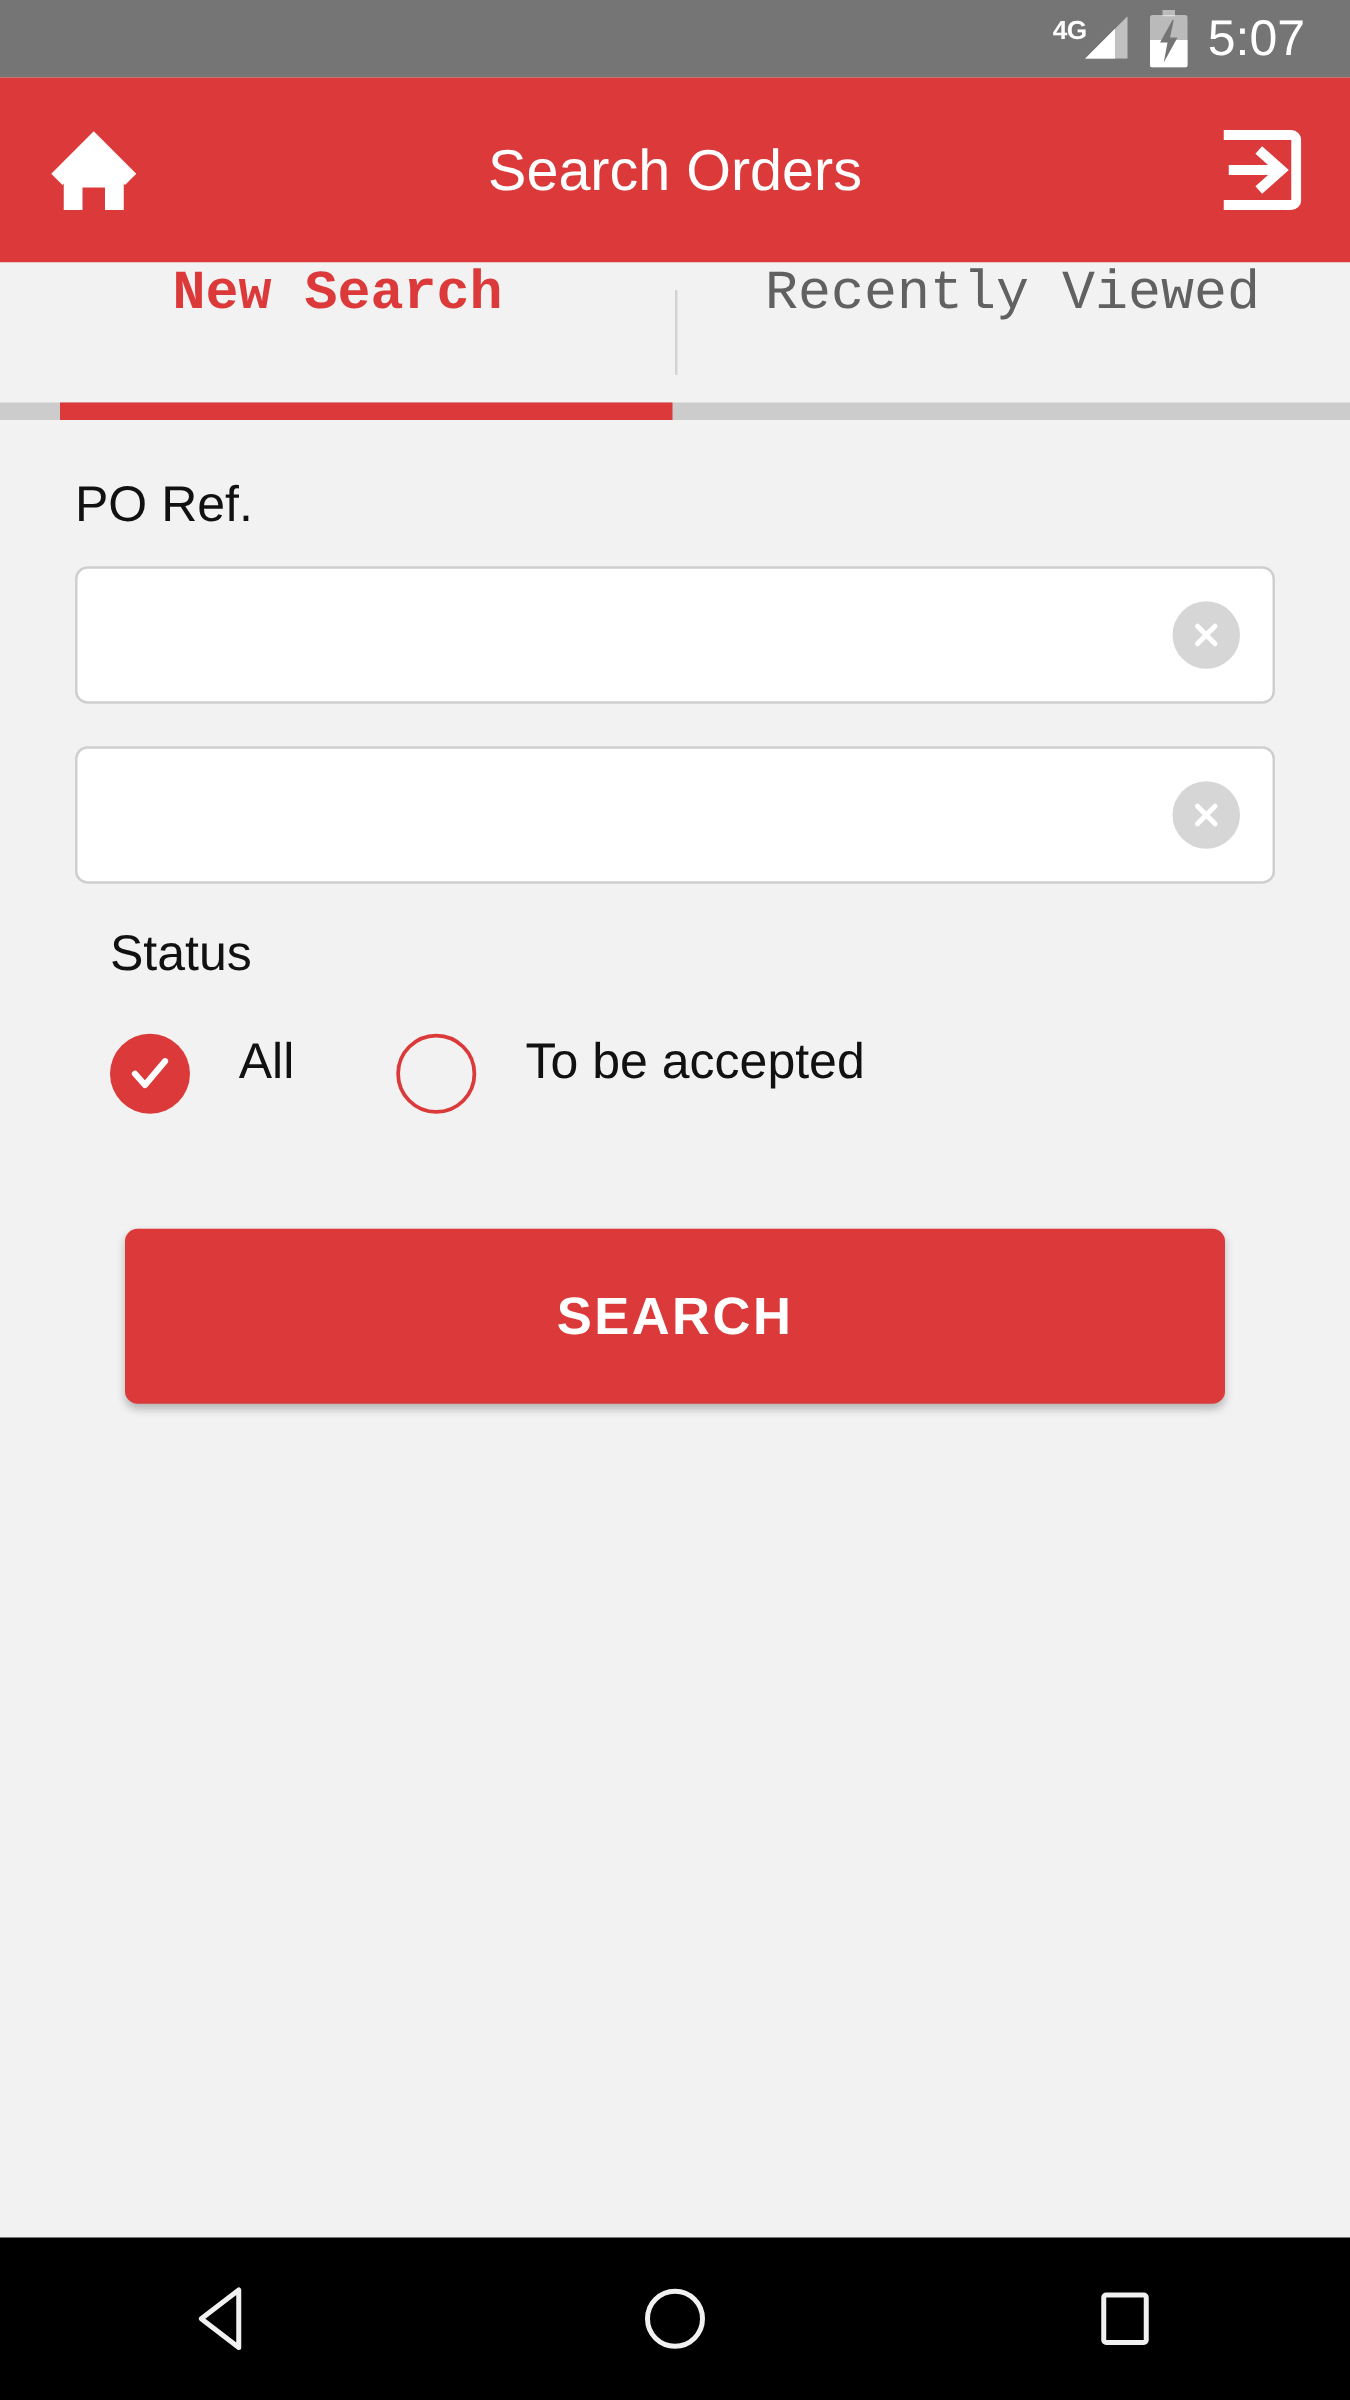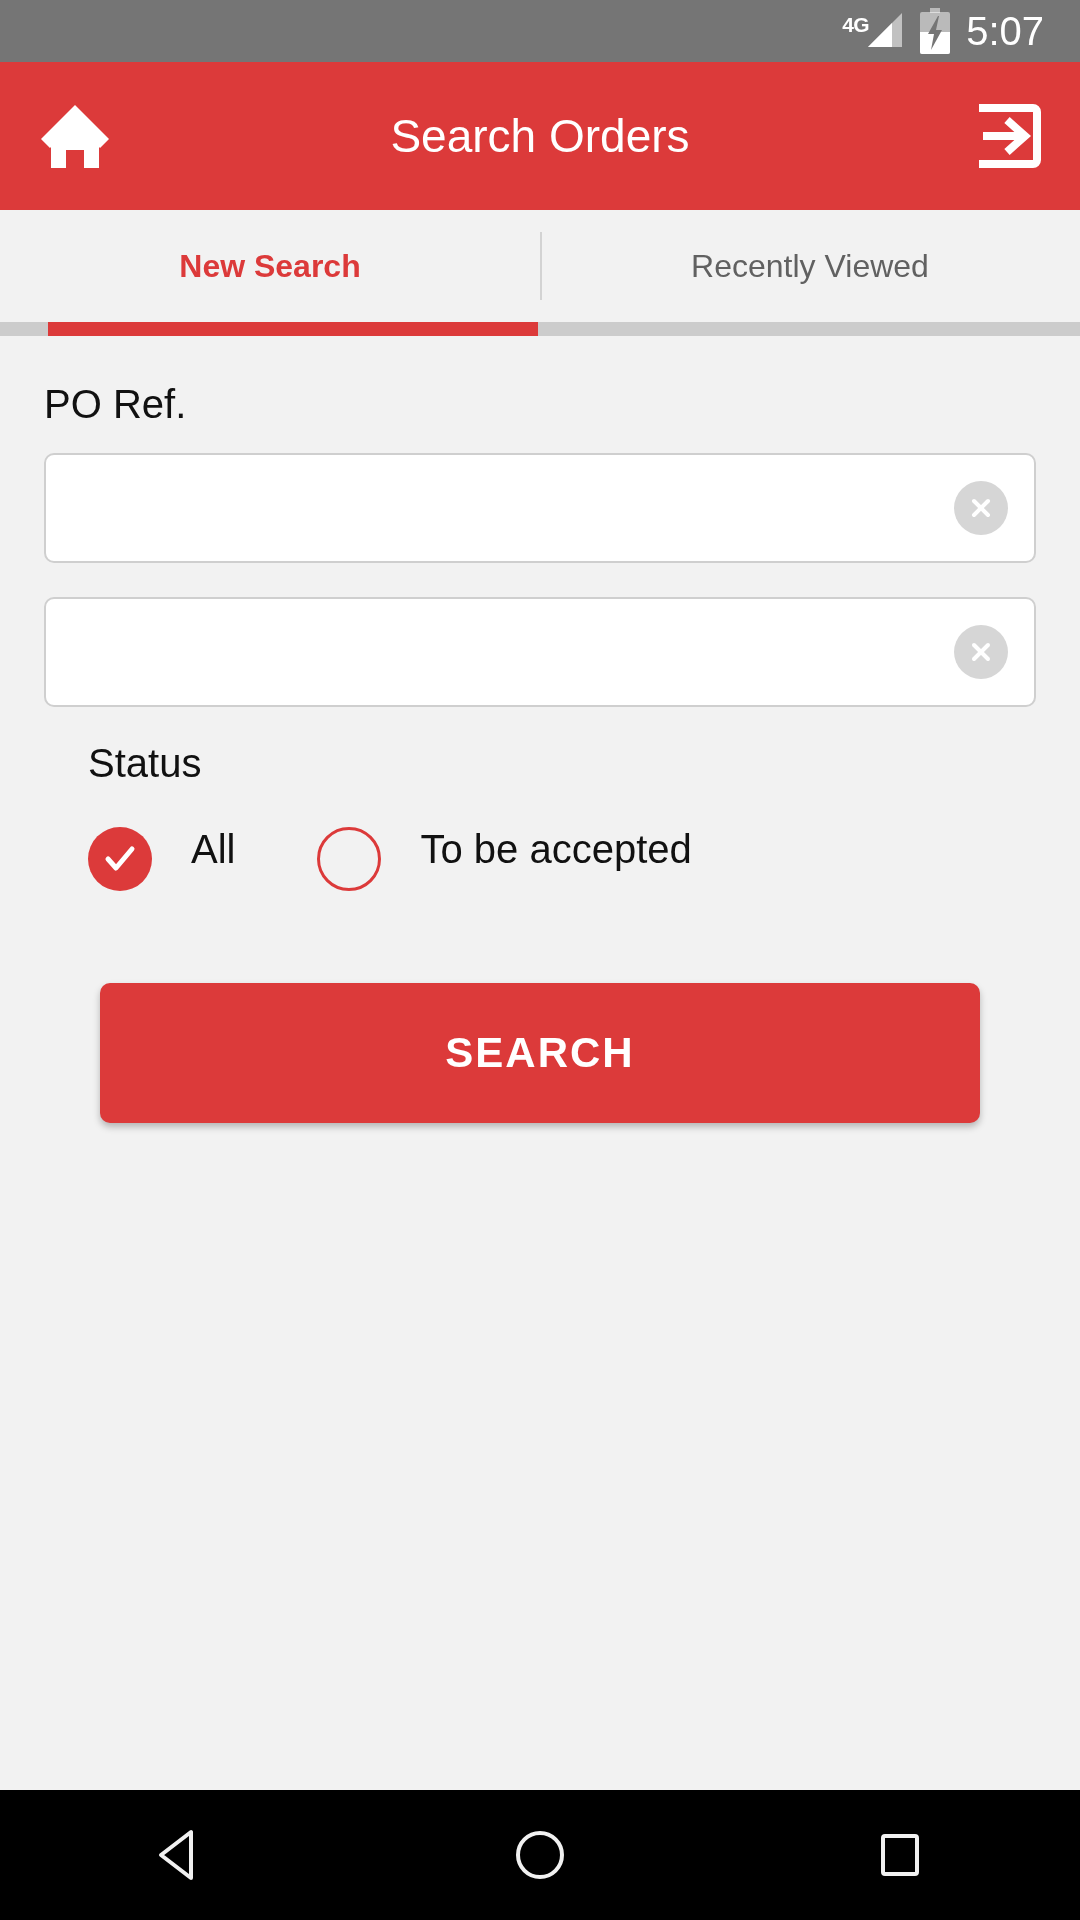--- a/index.html
+++ b/index.html
@@ -57,25 +57,25 @@
   
   .tab-bar{
     height:112px;
     background:#f2f2f2;
     display:flex;
     position:relative;
   }
   .tab{
     flex:1;
     display:flex;
-    align-items:center;
     justify-content:center;
-    font-size:32px;
-    cursor:pointer;
-    position:relative;
+    font-size:44px;
+    cursor:pointer;
+    position:relative;
+    font-family:Liberation Mono, monospace;
   }
   .tab.active{ color:#dc3a3a; font-weight:bold; }
   .tab.inactive{ color:#616161; }
   .tab-divider{
     position:absolute;
     left:50%; top:22px;
     width:2px; height:68px;
     background:#d3d3d3;
   }
   .tab-indicator-track{
@@ -90,21 +90,21 @@
     height:14px;
     background:#dc3a3a;
   }
 
   
   .form-area{
     background:#f2f2f2;
     padding:46px 0 0 0;
     height:1384px;
   }
-  .field-block{ padding:0 44px; }
+  .field-block{ padding:0 60px; }
   .field-label{
     font-size:40px;
     color:#111111;
     margin-bottom:26px;
   }
   .input-wrap{
     position:relative;
     height:110px;
     background:#ffffff;
     border:2px solid #cfcfcf;

